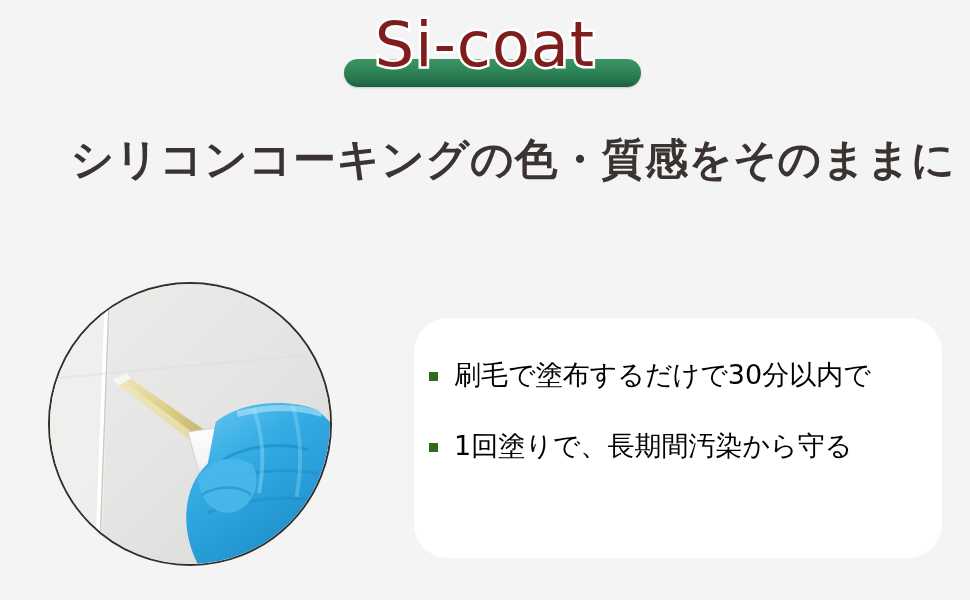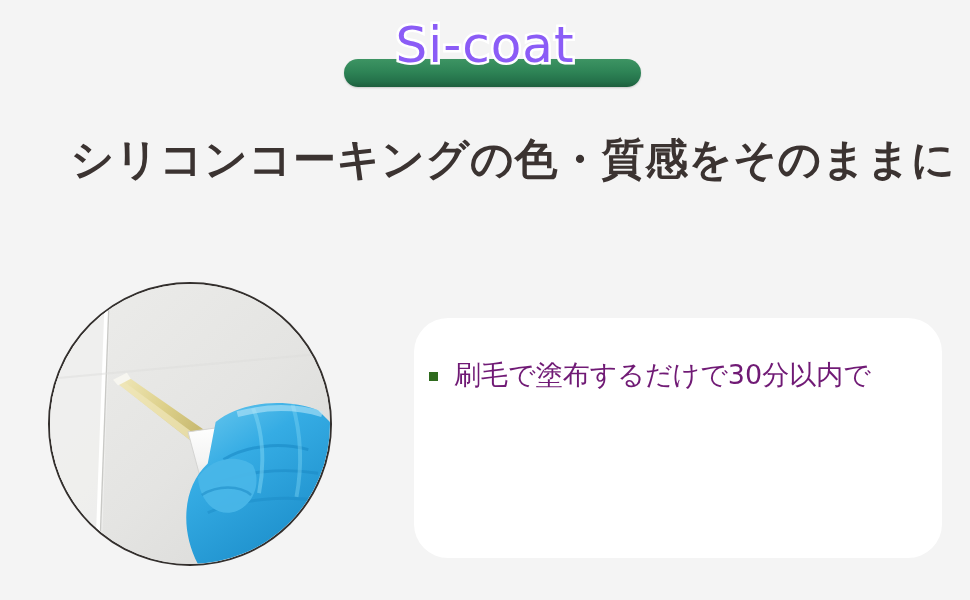--- a/index.html
+++ b/index.html
@@ -44,24 +44,24 @@
     box-shadow:0 1px 2px rgba(0,0,0,0.18);
   }
 
   .logo-text {
     position:absolute;
     left:0;
     top:0;
     width:970px;
     text-align:center;
     font-family:"DejaVu Sans", "Liberation Sans", sans-serif;
-    font-size:50px;
+    font-size:62px;
     font-weight:400;
     letter-spacing:1px;
-    color:#8b5cf6;
+    color:#7f1d1d;
     line-height:82px;
     -webkit-text-stroke:5px #ffffff;
     paint-order:stroke fill;
   }
 
   
   .headline {
     position:absolute;
     left:0;
     top:120px;
@@ -107,21 +107,21 @@
     left:8px;
     top:34px;
     width:512px;
     list-style:none;
   }
 
   .feature-item {
     position:relative;
     padding-left:32px;
     margin-bottom:26px;
-    color:#701a75;
+    color:#000000;
     font-family:"DejaVu Sans", "Liberation Sans", sans-serif;
     font-size:27px;
     font-weight:500;
     line-height:45px;
     letter-spacing:0px;
   }
   .feature-item:last-child { margin-bottom:0; }
 
   .feature-item .marker {
     position:absolute;
@@ -204,16 +204,20 @@
       <path d="M190 132 C220 124, 250 124, 276 132" stroke="#bfe9fa" stroke-width="6" fill="none" opacity="0.55"></path>
     </svg>
   </div>
 
   <div class="feature-card">
     <ul class="feature-list">
       <li class="feature-item">
         <span class="marker"></span>
         <span class="txt-line">刷毛で塗布するだけで30分以内で</span>
       </li>
+      <li class="feature-item">
+        <span class="marker"></span>
+        <span class="txt-line">1回塗りで、長期間汚染から守る</span>
+      </li>
     </ul>
   </div>
 
 </div>
 
 </body></html>

